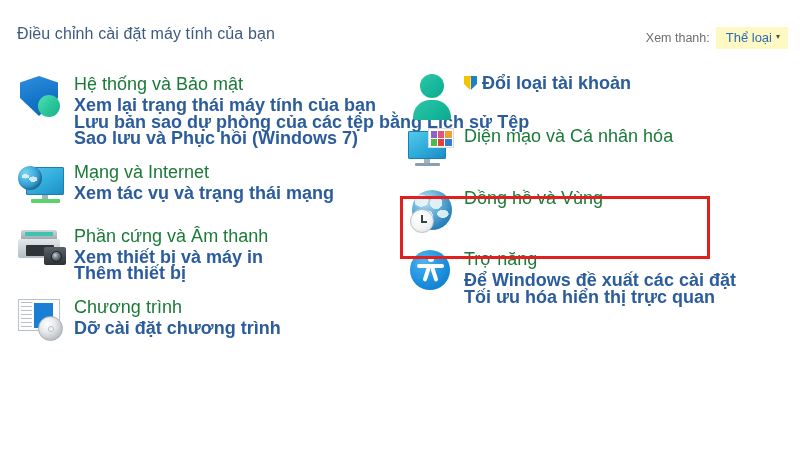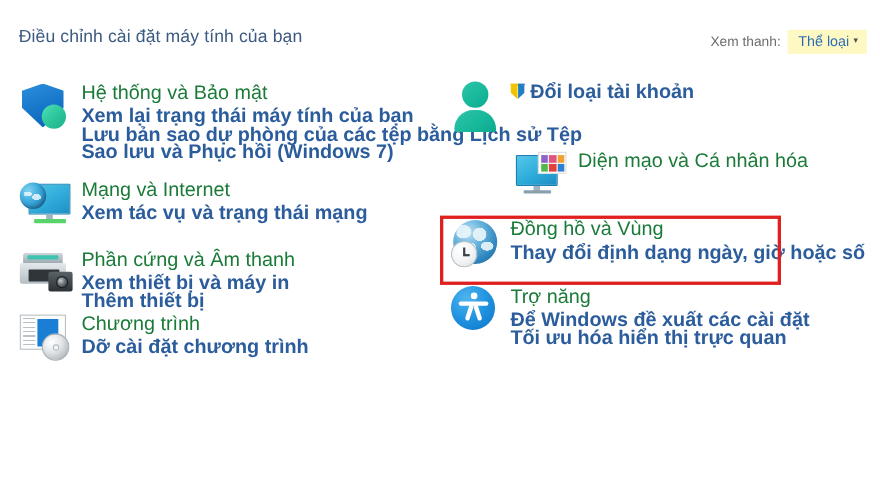--- a/index.html
+++ b/index.html
@@ -68,23 +68,23 @@
     line-height:16.5px;white-space:nowrap;cursor:pointer;
     display:block;
     font-weight:bold;
   }
   .cat-link.with-shield{display:flex;align-items:center;gap:5px;}
 
   
   #blk-system{margin-top:0;}
   #blk-network{margin-top:13px;}
   #blk-hardware{margin-top:12px;}
-  #blk-programs{}
+  #blk-programs{margin-top:13px;}
   #blk-user{margin-top:0;}
-  #blk-appearance{margin-top:10px;justify-content:center;}
+  #blk-appearance{}
   #blk-clock{margin-top:10px;}
   #blk-ease{margin-top:9px;}
 
   
   .highlight-box{
     position:absolute;
     left:400px;top:196px;width:310px;height:63px;
     border:3px solid #e01f1f;
     box-sizing:border-box;
     pointer-events:none;
@@ -390,21 +390,20 @@
 
     <div class="cat" id="blk-clock">
       <div class="cat-icon">
         <div class="ic-clock">
             <div class="globe"></div>
             <div class="face"></div>
           </div>
       </div>
       <div class="cat-text">
         <div class="cat-title">Đồng hồ và Vùng</div>
-        <span class="cat-link">Thay đổi định dạng ngày, giờ hoặc số</span>
       </div>
     </div>
 
     <div class="cat" id="blk-ease">
       <div class="cat-icon">
         <div class="ic-ease">
           <div class="circ"></div>
             <div class="h"></div>
             <div class="arms"></div>
           <div class="l1"></div>

